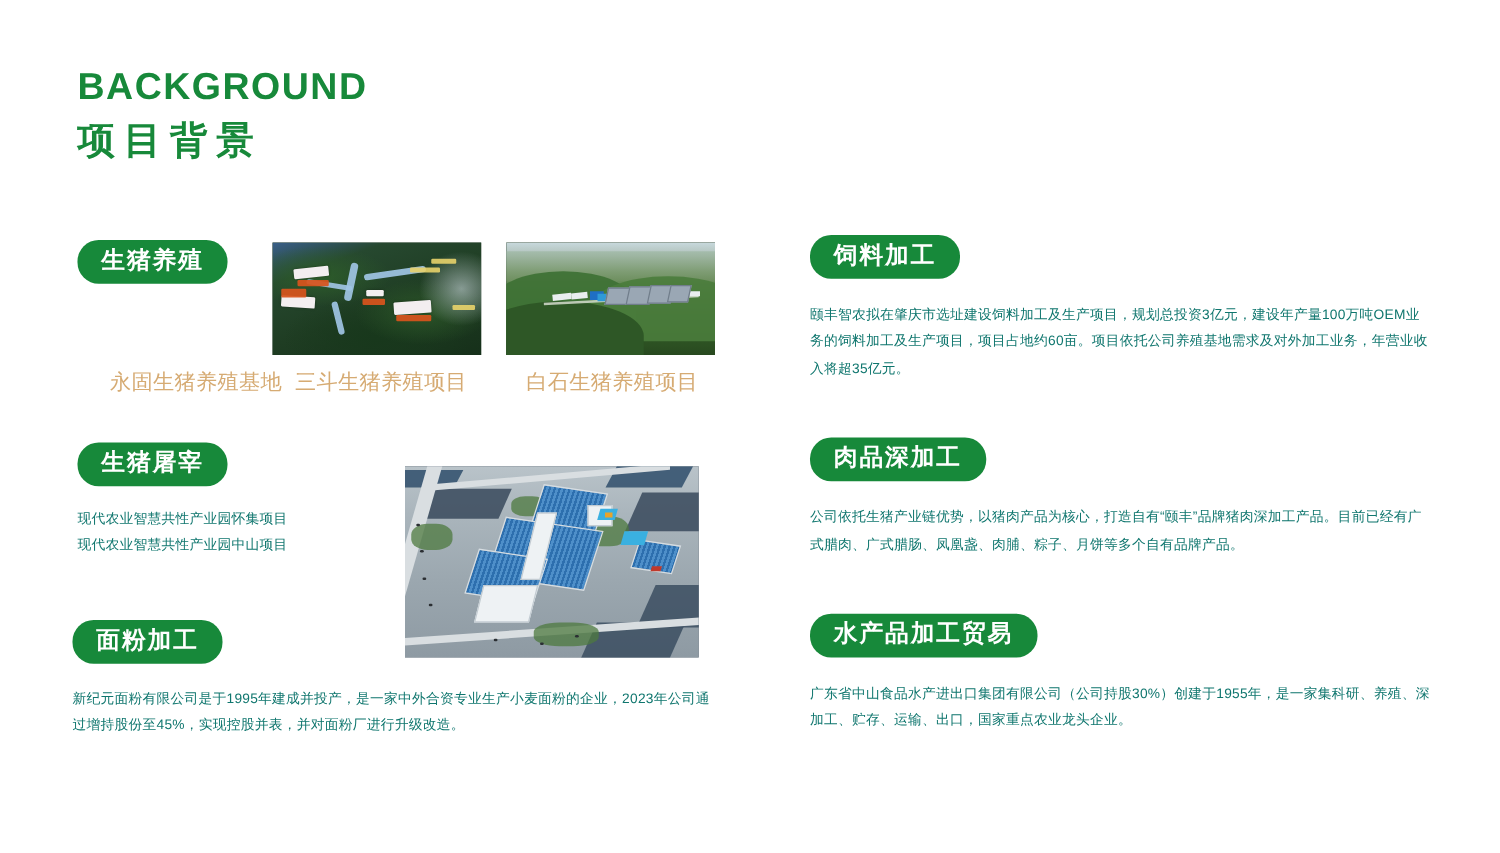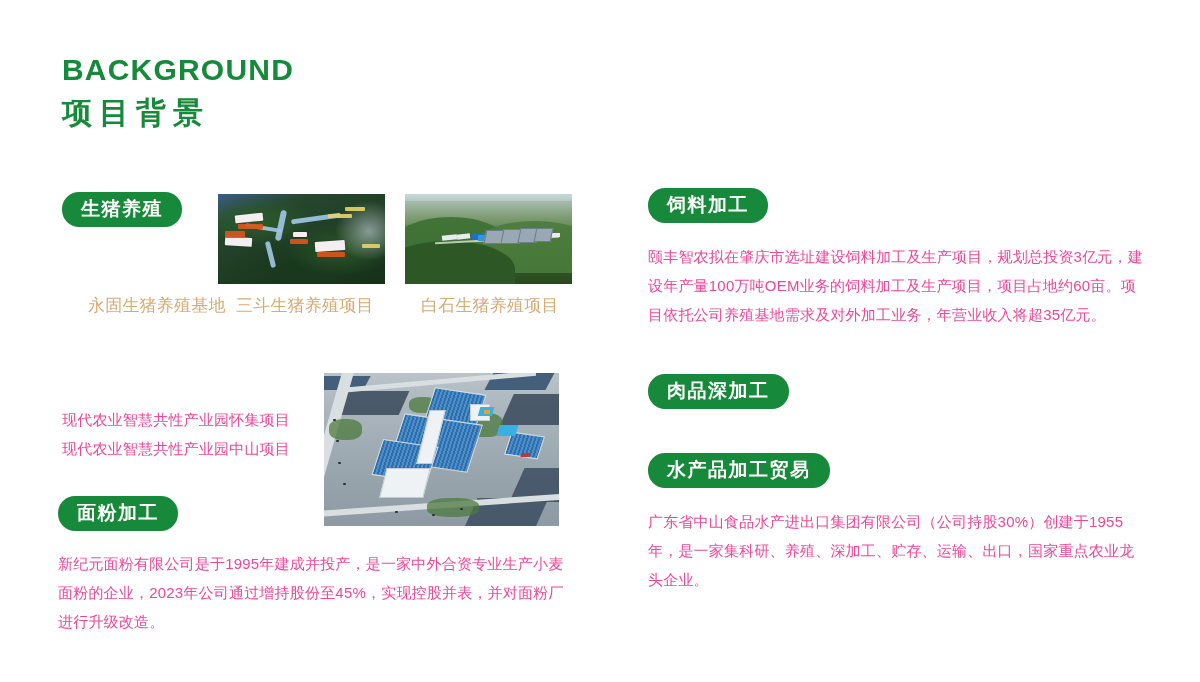--- a/index.html
+++ b/index.html
@@ -41,22 +41,22 @@
     color:#ffffff;
     border-radius:17px;
     padding:7px 19px 8px 19px;
     font-size:19px;font-weight:bold;letter-spacing:1.5px;
     line-height:1.05;
     white-space:nowrap;
   }
 
   
   .body-text{
-    color:#ec4899;
-    font-size:15px;
+    color:#0f766e;
+    font-size:11px;
     line-height:1.95;
     letter-spacing:0.2px;
   }
   .caption{
     color:#d6ab73;
     font-size:17px;
     letter-spacing:0.2px;
     white-space:nowrap;
   }
 
@@ -250,20 +250,21 @@
       </div>
 
       <div class="caption-row">
         <div class="caption cap0">永固生猪养殖基地</div>
         <div class="caption cap1">三斗生猪养殖项目</div>
         <div class="caption cap2">白石生猪养殖项目</div>
       </div>
     </div>
 
     <div class="sec2">
+      <div class="badge">生猪屠宰</div>
       <div class="lines body-text">
         <div>现代农业智慧共性产业园怀集项目</div>
         <div>现代农业智慧共性产业园中山项目</div>
       </div>
     </div>
 
     <div class="sec3">
       <div class="badge">面粉加工</div>
       <div class="body-text">新纪元面粉有限公司是于1995年建成并投产，是一家中外合资专业生产小麦面粉的企业，2023年公司通过增持股份至45%，实现控股并表，并对面粉厂进行升级改造。</div>
     </div>
@@ -308,20 +309,21 @@
 
   <div class="col-right">
 
     <div class="rsec">
       <div class="badge">饲料加工</div>
       <div class="body-text">颐丰智农拟在肇庆市选址建设饲料加工及生产项目，规划总投资3亿元，建设年产量100万吨OEM业务的饲料加工及生产项目，项目占地约60亩。项目依托公司养殖基地需求及对外加工业务，年营业收入将超35亿元。</div>
     </div>
 
     <div class="rsec">
       <div class="badge">肉品深加工</div>
+      <div class="body-text">公司依托生猪产业链优势，以猪肉产品为核心，打造自有“颐丰”品牌猪肉深加工产品。目前已经有广式腊肉、广式腊肠、凤凰盏、肉脯、粽子、月饼等多个自有品牌产品。</div>
     </div>
 
     <div class="rsec">
       <div class="badge">水产品加工贸易</div>
       <div class="body-text">广东省中山食品水产进出口集团有限公司（公司持股30%）创建于1955年，是一家集科研、养殖、深加工、贮存、运输、出口，国家重点农业龙头企业。</div>
     </div>
 
   </div>
 
 </div>

